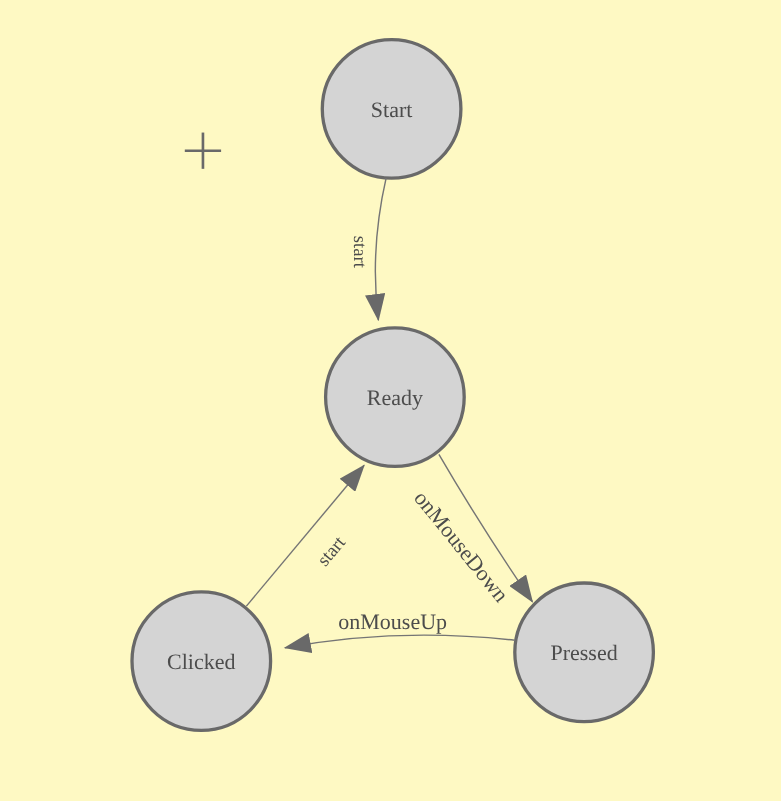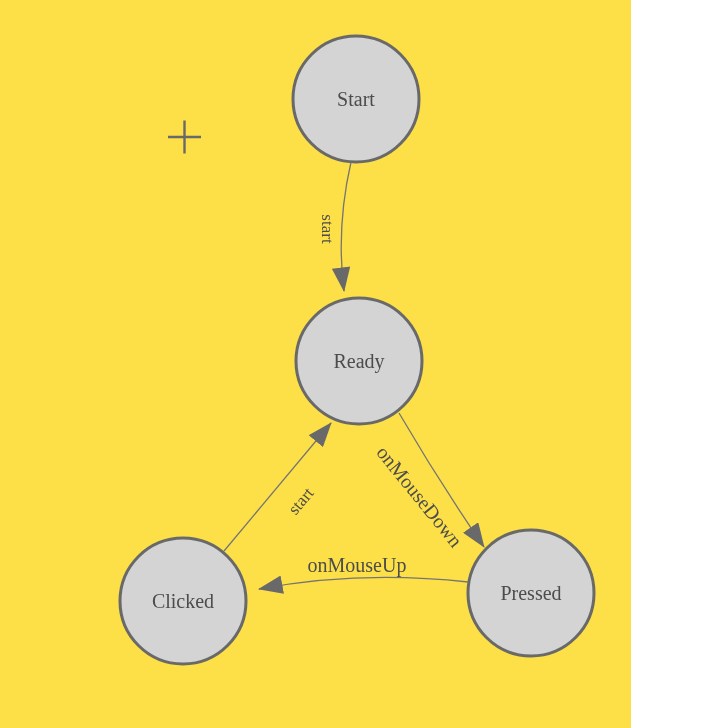--- a/index.html
+++ b/index.html
@@ -2,23 +2,23 @@
 <html><head>
 <meta charset="utf-8">
 <style>
   html, body {
     margin: 0;
     padding: 0;
     background: #ffffff;
   }
   .canvas {
     position: relative;
-    width: 631px;
+    width: 710px;
     height: 728px;
-    background: #fde047;
+    background: #fef9c3;
     overflow: hidden;
   }
   svg {
     display: block;
   }
   .node-circle {
     fill: #d4d4d4;
     stroke: #696969;
     stroke-width: 3;
   }

